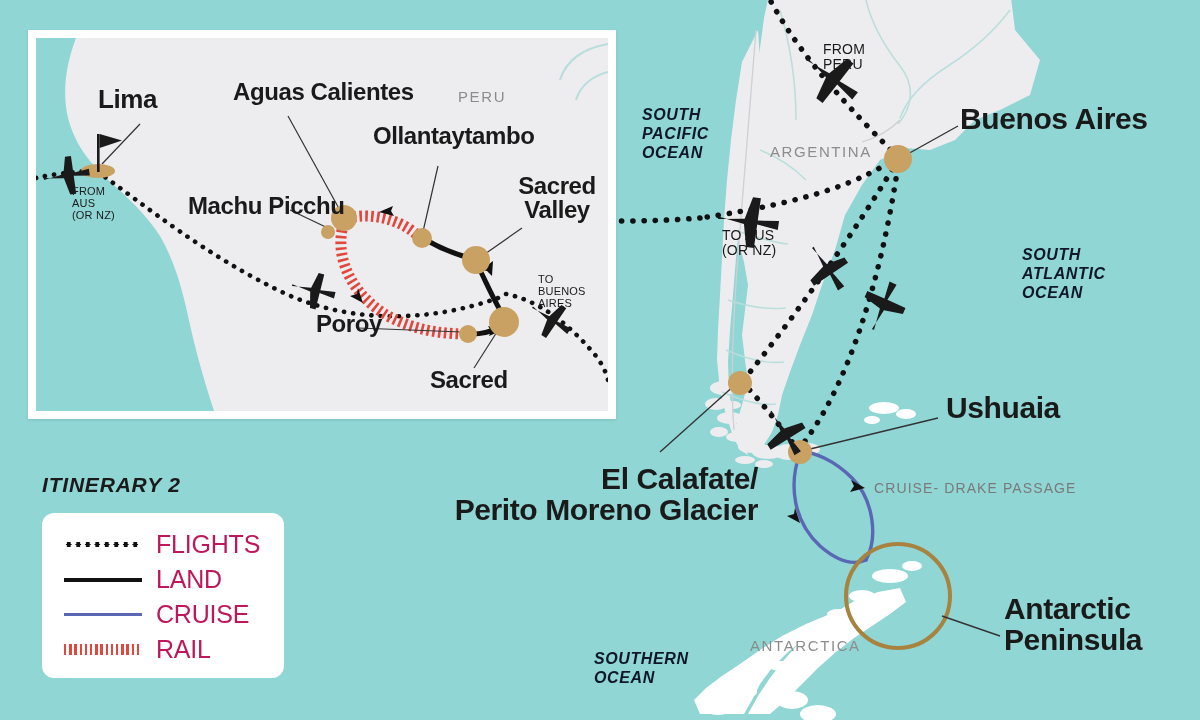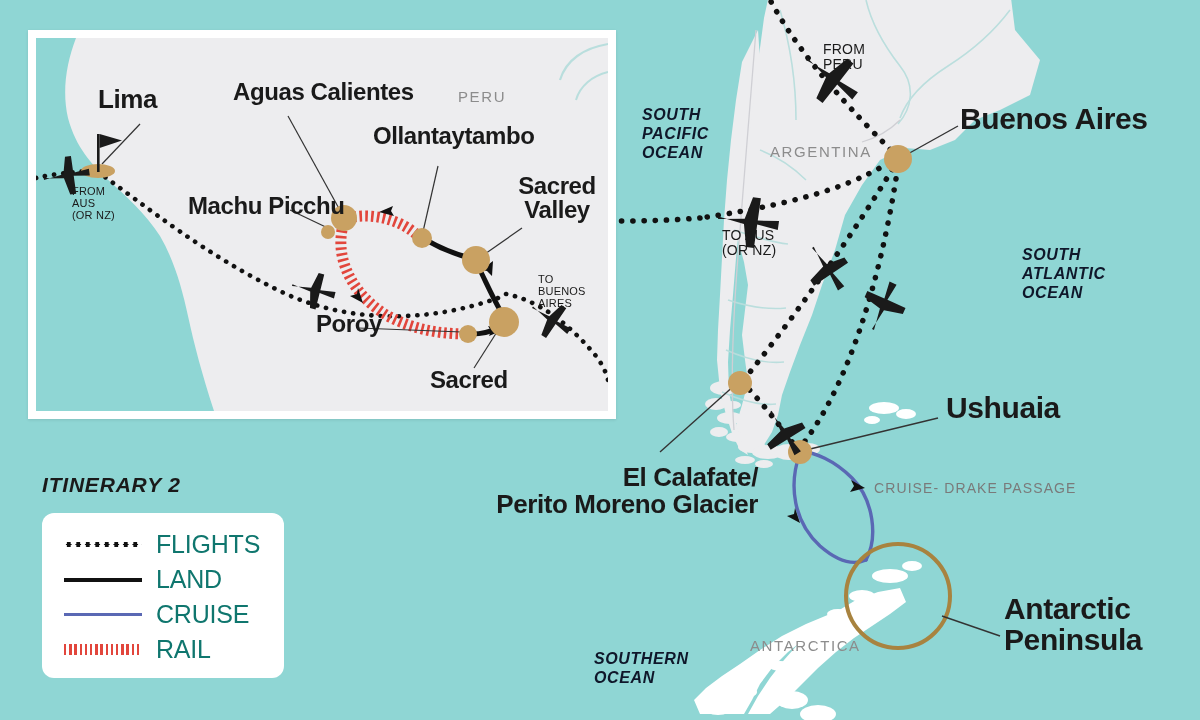--- a/index.html
+++ b/index.html
@@ -115,21 +115,21 @@
   }
   .legend-swatch {
     width: 78px;
     height: 14px;
     flex: 0 0 78px;
     margin-right: 14px;
     position: relative;
   }
   .legend-text {
     font-size: 25px;
-    color: #0f766e;
+    color: #be185d;
     letter-spacing: -0.2px;
     line-height: 1;
   }
   .sw-flights {
     background-image: radial-gradient(circle closest-side, #111 100%, transparent 100%);
     background-size: 9.5px 5px;
     background-position: 0 50%;
     background-repeat: repeat-x;
   }
   .sw-land::after {
@@ -278,21 +278,21 @@
     </g>
     <g fill="#1a1a1a" transform="translate(812,248) rotate(56) scale(1.08)">
       <path d="M0 0 l20 -3 l4 -17 l6 0 l0 17 l16 -2 l0 7 l-16 -2 l0 18 l-6 0 l-4 -17 l-20 -3 Z"></path>
     </g>
   </svg>
 
   <div class="city-label" style="left:946px; top:393px; font-size:30px;">Ushuaia</div>
 
   <div class="city-label" style="left:960px; top:104px; font-size:30px;">Buenos Aires</div>
 
-  <div class="city-label" style="left:368px; top:464px; font-size:26px; text-align:right; width:390px;">El Calafate/
+  <div class="city-label" style="left:368px; top:464px; font-size:30px; text-align:right; width:390px;">El Calafate/
 Perito Moreno Glacier</div>
 
   <div class="city-label" style="left:1004px; top:594px; font-size:30px;">Antarctic
 Peninsula</div>
 
   <div class="country-label" style="left:770px; top:143px; font-size:15px;">ARGENTINA</div>
 
   <div class="country-label" style="left:750px; top:637px; font-size:15px;">ANTARCTICA</div>
 
   <div class="ocean-label" style="left:642px; top:106px; font-size:16px; text-align:left;">SOUTH

